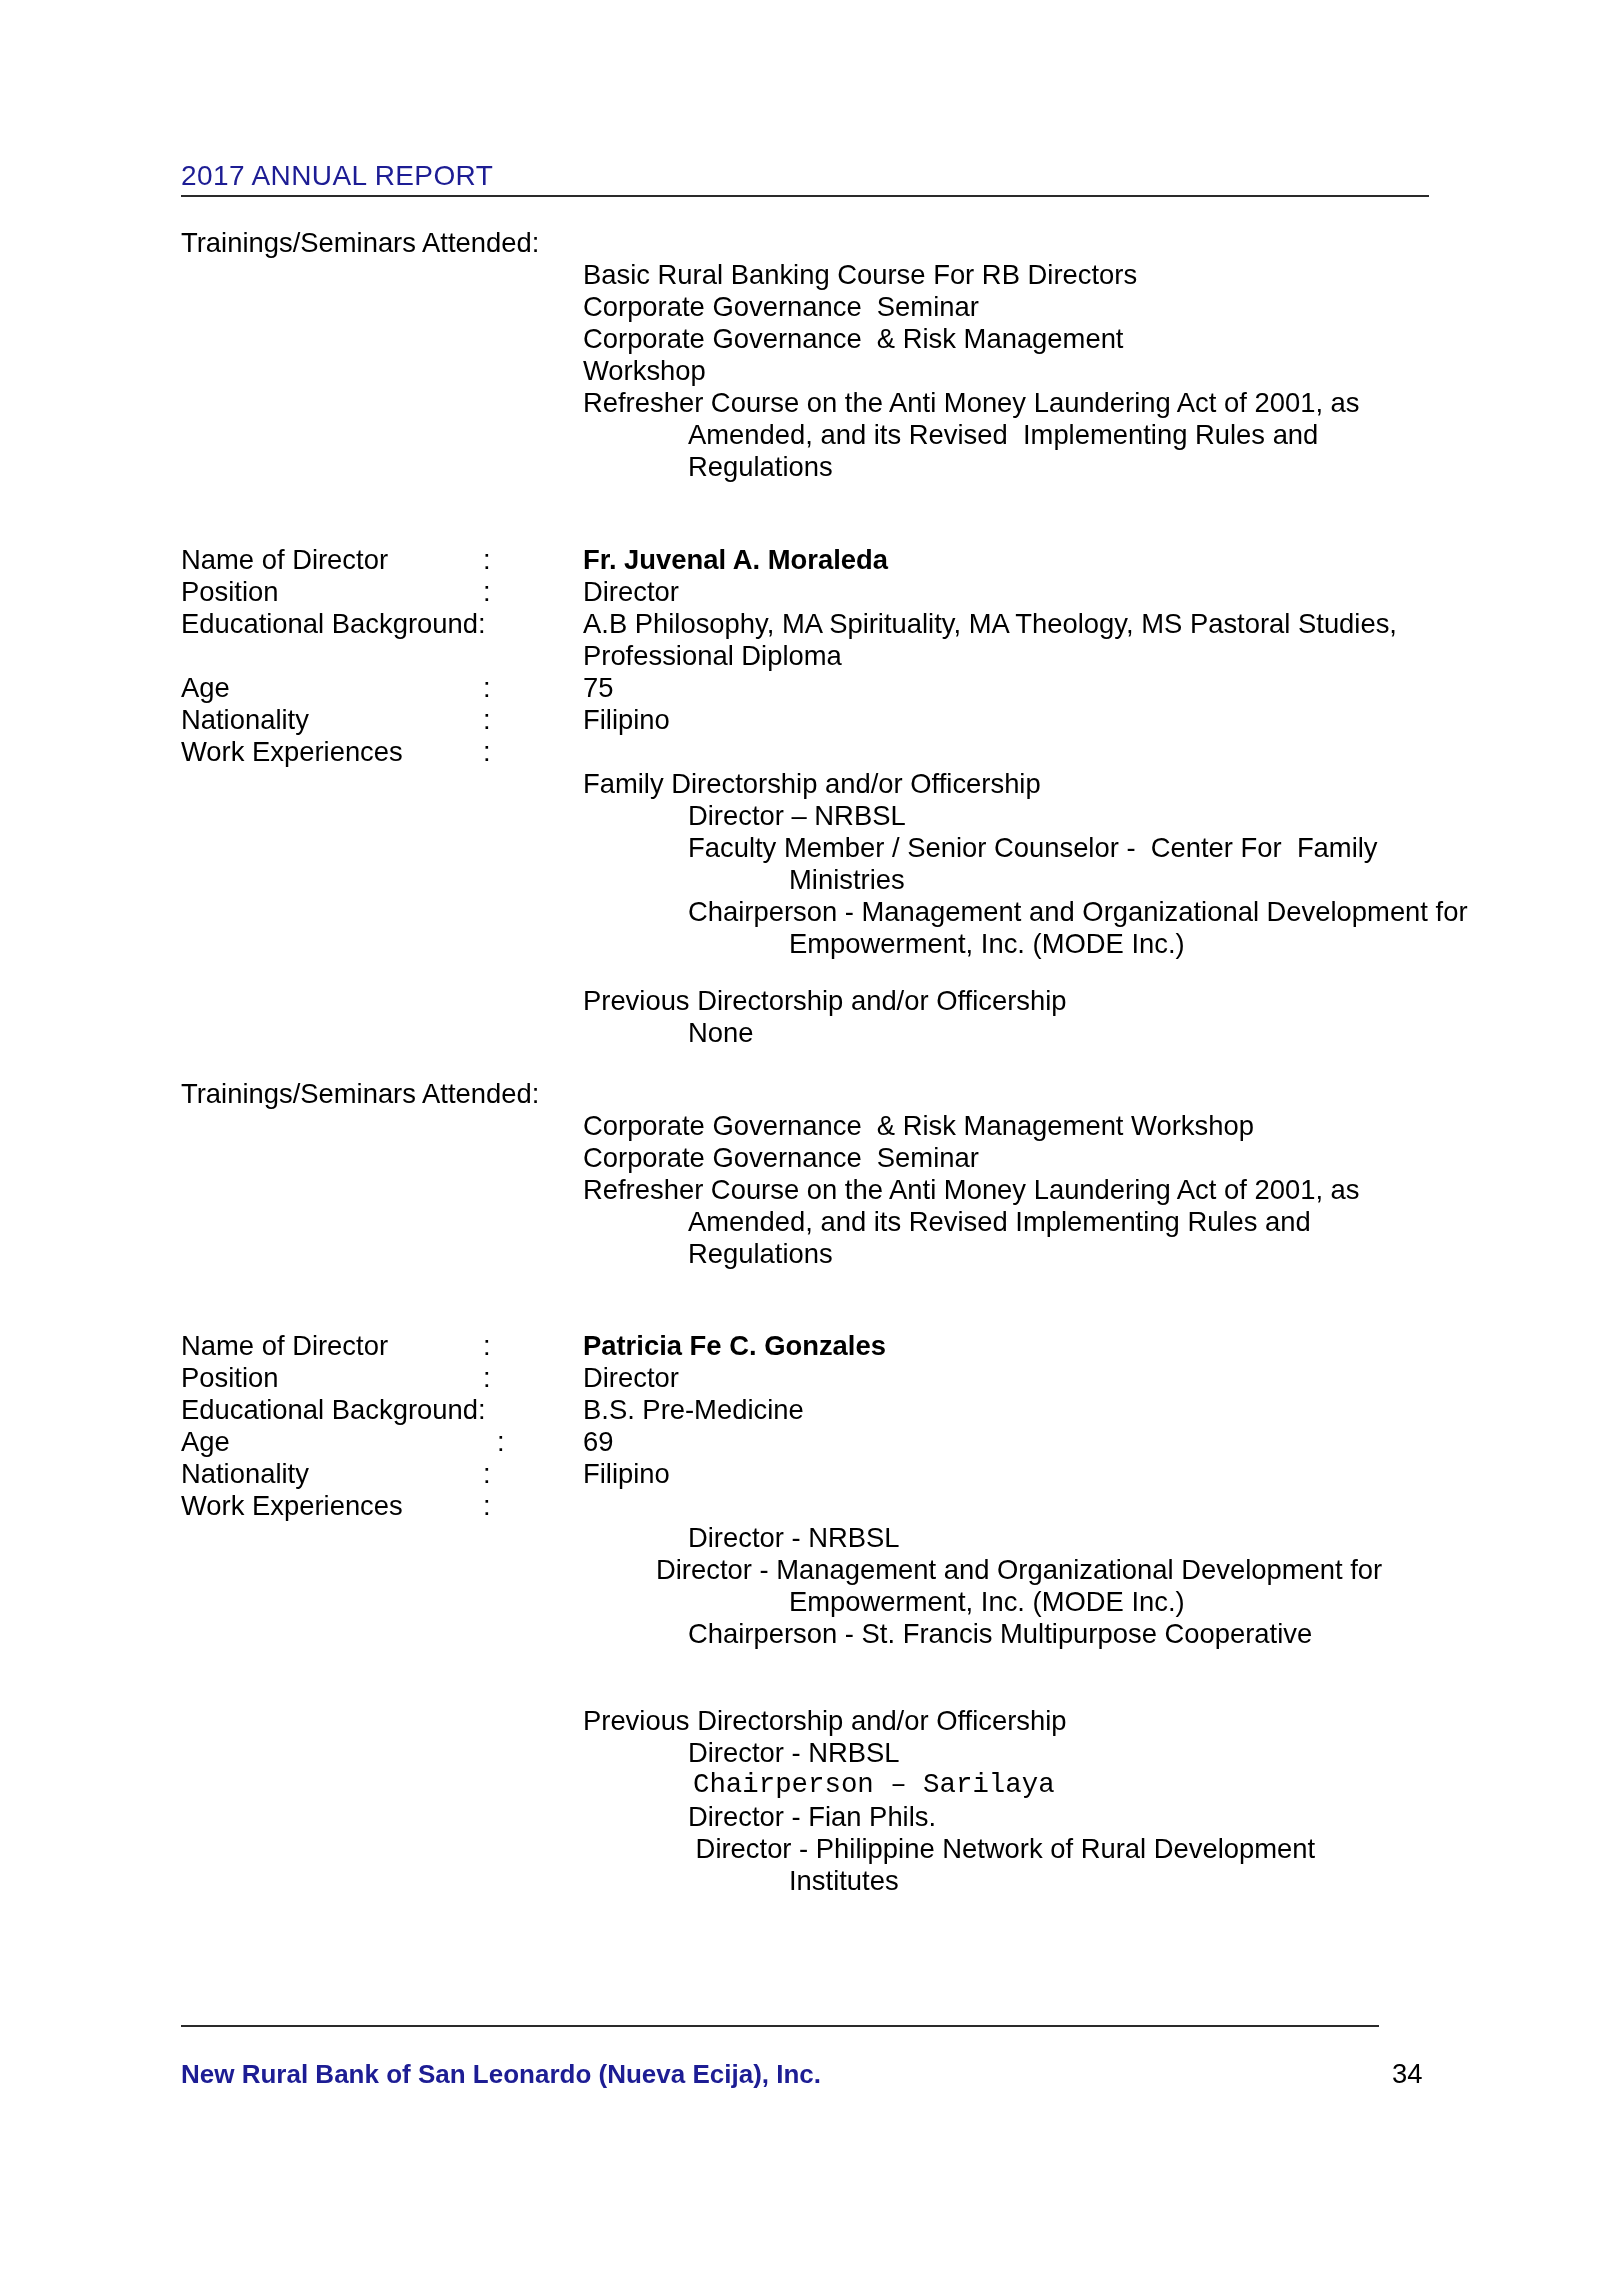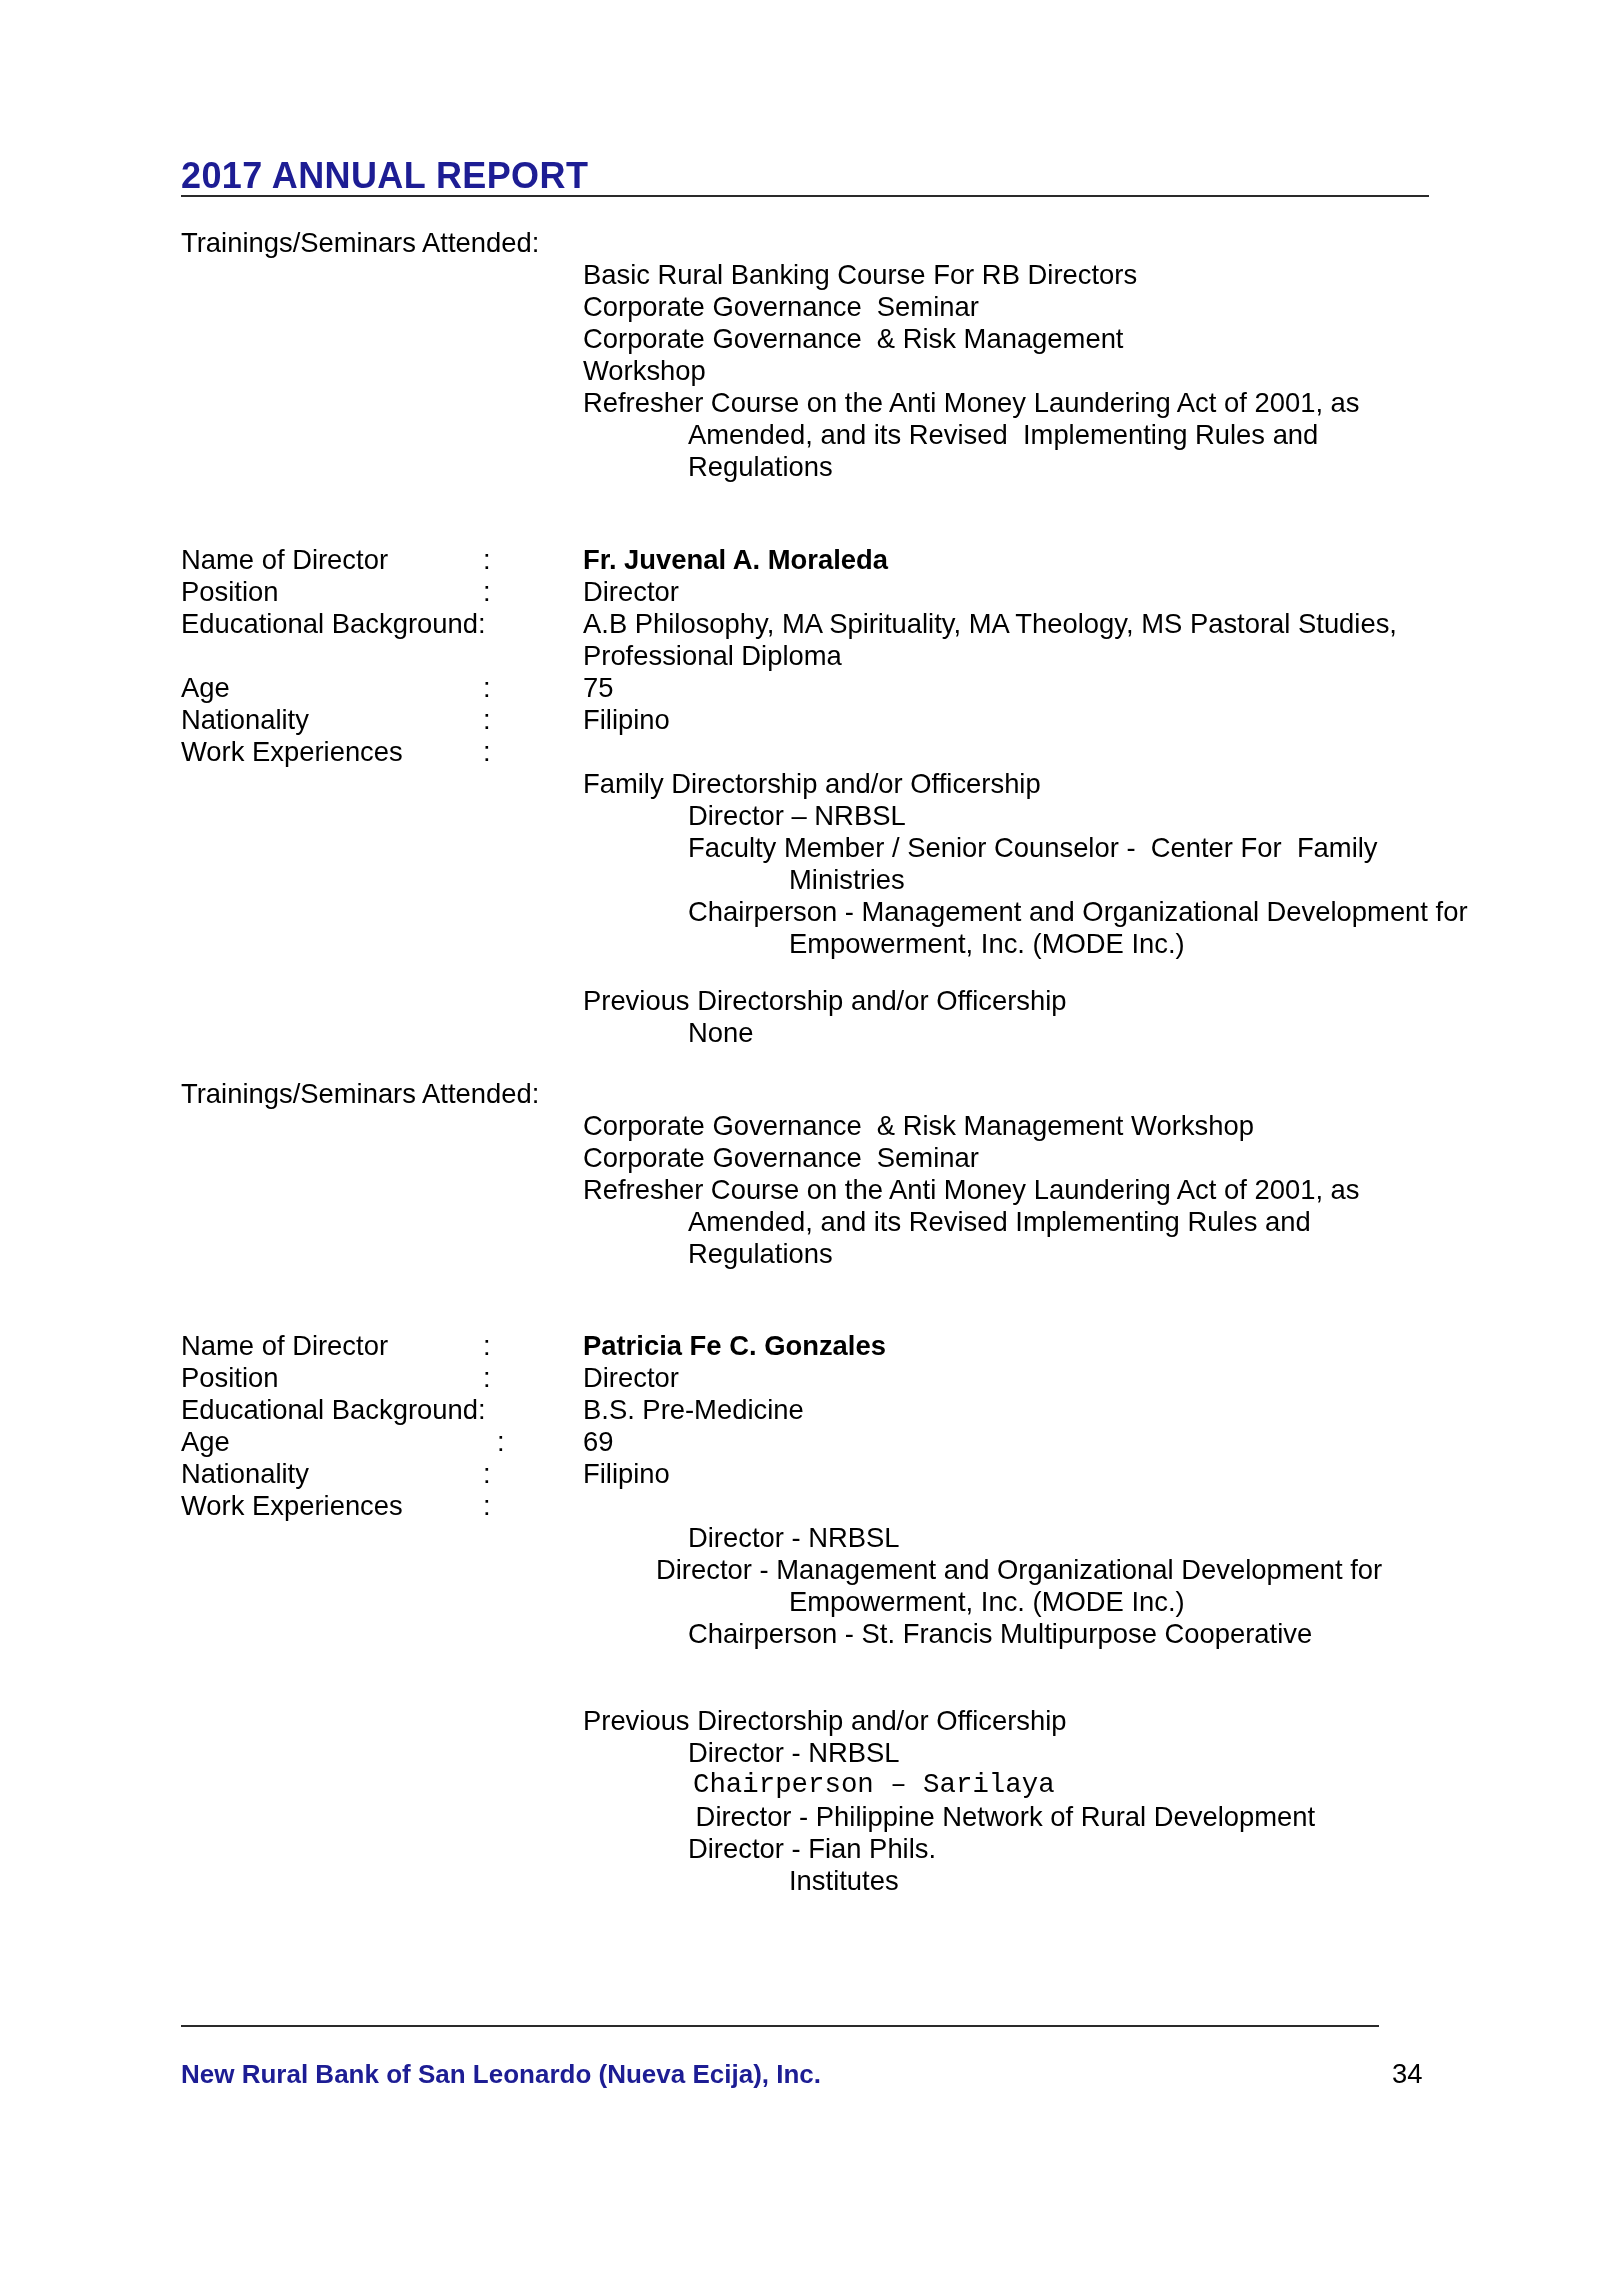--- a/index.html
+++ b/index.html
@@ -11,22 +11,22 @@
     background: #ffffff;
     font-family: "Liberation Sans", sans-serif;
     font-size: 27.4px;
     color: #000000;
     overflow: hidden;
   }
   .header-title {
     position: absolute;
     left: 181px;
     top: 159px;
-    font-size: 36px;
-    font-weight: bold;
+    font-size: 28px;
+    font-weight: normal;
     letter-spacing: 0.4px;
     line-height: 33px;
     white-space: pre;
   }
   .header-rule {
     position: absolute;
     left: 181px;
     top: 195px;
     width: 1248px;
     height: 0;
@@ -225,24 +225,24 @@
         <div class="row">
           <span class="cell" style="left: 583px;">Previous Directorship and/or Officership</span>
         </div>
         <div class="row">
           <span class="cell" style="left: 688px;">Director - NRBSL</span>
         </div>
         <div class="row">
           <span class="cell" style="left: 693px; font-family: Liberation Mono, monospace;">Chairperson – Sarilaya</span>
         </div>
         <div class="row">
+          <span class="cell" style="left: 688px;">Director - Fian Phils.</span>
+        </div>
+        <div class="row">
           <span class="cell" style="left: 688px;"> Director - Philippine Network of Rural Development</span>
-        </div>
-        <div class="row">
-          <span class="cell" style="left: 688px;">Director - Fian Phils.</span>
         </div>
         <div class="row">
           <span class="cell" style="left: 789px;">Institutes</span>
         </div>
       </div>
     </div>
 
   <div class="footer-rule"></div>
   <div class="footer-bank" style="color: rgb(29, 29, 148);">New Rural Bank of San Leonardo (Nueva Ecija), Inc.</div>
   <div class="footer-page">34</div>

